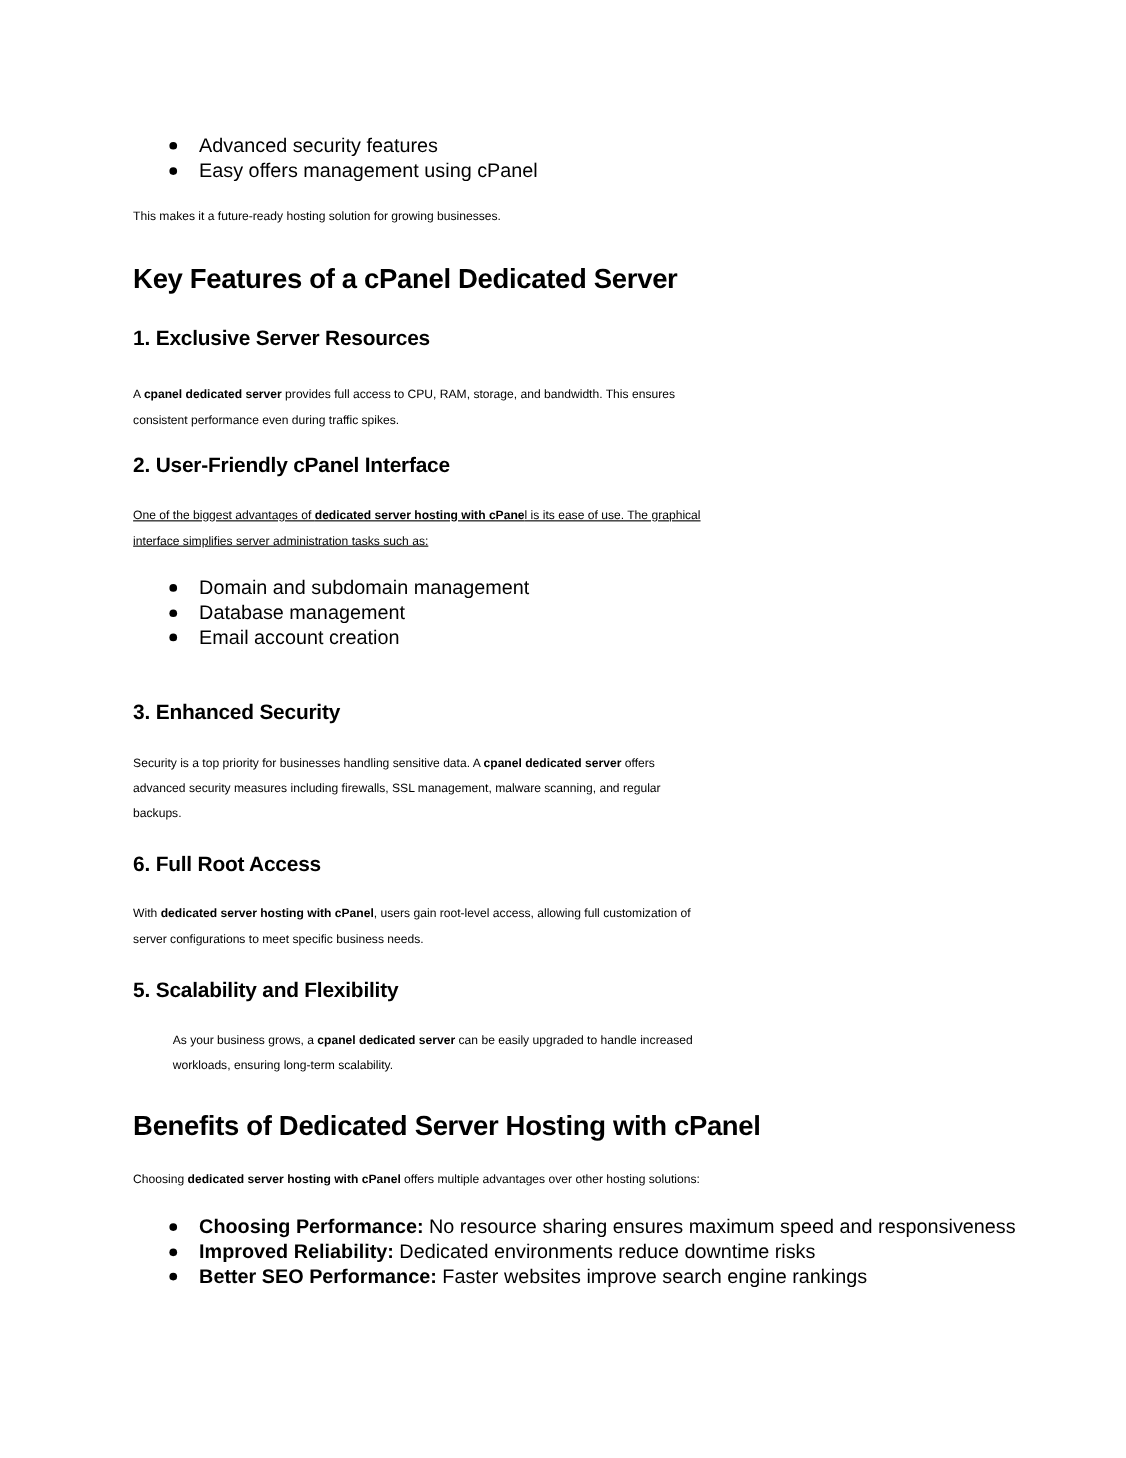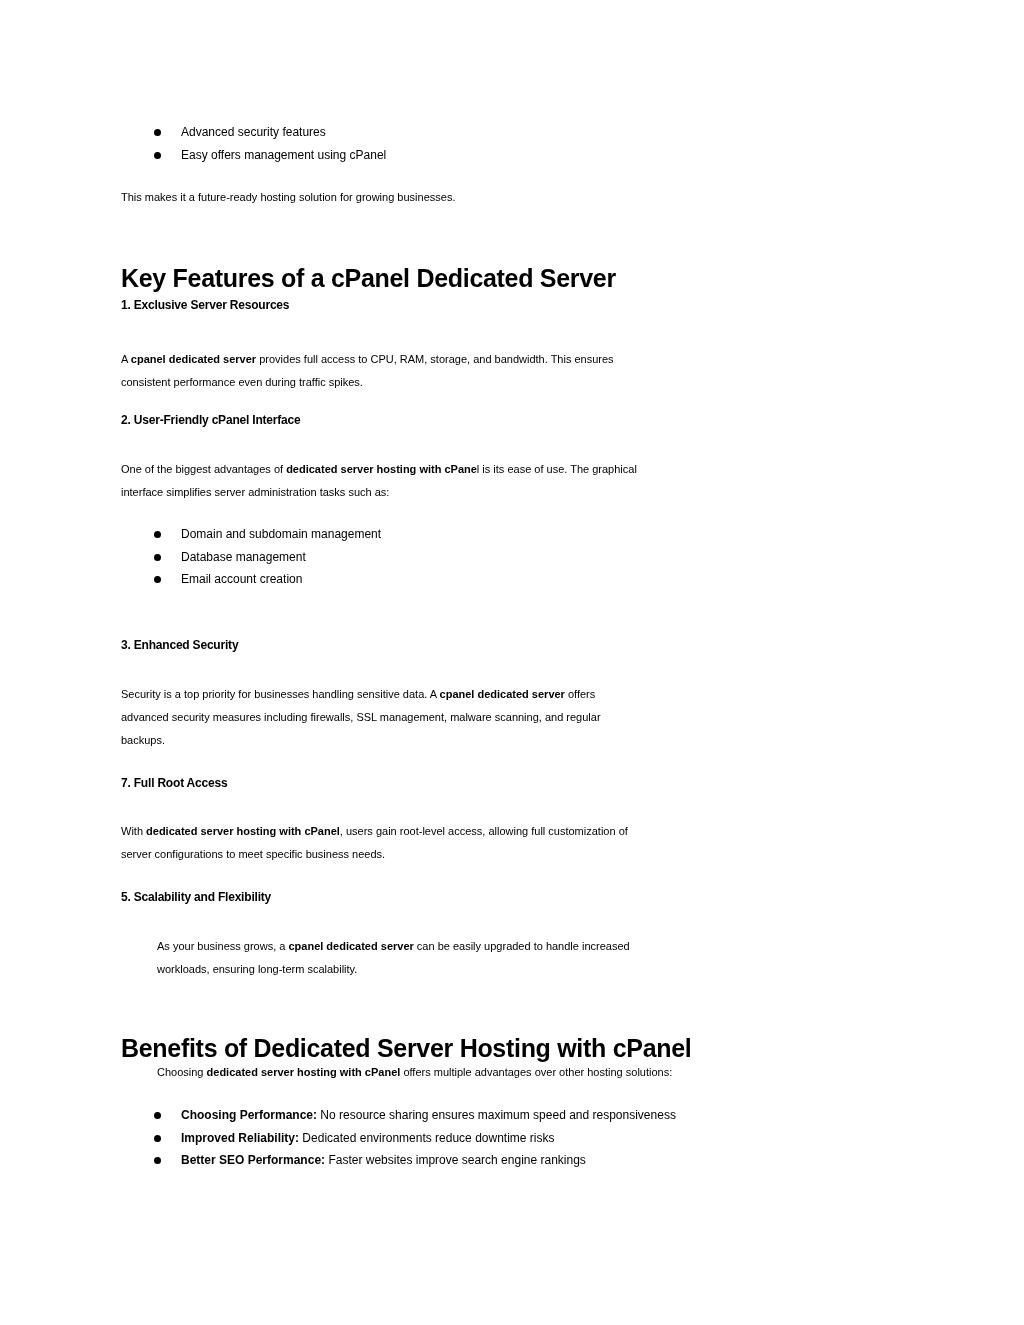--- a/index.html
+++ b/index.html
@@ -1,24 +1,24 @@
 <!DOCTYPE html>
 <html><head>
 <meta charset="utf-8">
 <style>
   html, body { margin: 0; padding: 0; background: #ffffff; }
   body { width: 1024px; height: 1325px; position: relative; overflow: hidden;
          font-family: "Liberation Sans", sans-serif; color: #000; }
   .page { position: absolute; left: 121px; top: 0; width: 790px; }
   .abs { position: absolute; left: 0; white-space: nowrap; }
   .p { font-size: 11px; line-height: 23px; }
-  .h1 { font-size: 25px; font-weight: bold; letter-spacing: -0.3px; margin-top: 24px; }
-  .h2 { font-size: 12px; font-weight: bold; letter-spacing: -0.2px; }
+  .h1 { font-size: 25px; font-weight: bold; letter-spacing: -0.3px; }
+  .h2 { font-size: 19px; font-weight: bold; letter-spacing: -0.2px; }
   .blist { position: absolute; left: 0; margin: 0; padding: 0; list-style: none; }
-  .blist li { position: relative; padding-left: 60px; font-size: 12px; line-height: 22.5px; white-space: nowrap; }
+  .blist li { position: relative; padding-left: 60px; font-size: 18px; line-height: 22.5px; white-space: nowrap; }
   .blist li .dot { position: absolute; left: 33px; top: 8px; width: 7px; height: 7px; border-radius: 50%; background: #000; }
   b { font-weight: bold; }
 </style>
 </head>
 <body>
 
 <div class="page">
 
   <ul class="blist" style="top:121px;">
     <li><span class="dot"></span><span>Advanced security features</span></li>
@@ -29,51 +29,51 @@
 
   <div class="abs h1" style="top:240px;">Key Features of a cPanel Dedicated Server</div>
 
   <div class="abs h2" style="top:298px;">1. Exclusive Server Resources</div>
   <div class="abs p" style="top:348px;">
     <span>A </span><b>cpanel dedicated server</b><span> provides full access to CPU, RAM, storage, and bandwidth. This ensures</span><br>
     <span>consistent performance even during traffic spikes.</span>
   </div>
 
   <div class="abs h2" style="top:413px;">2. User-Friendly cPanel Interface</div>
-  <div class="abs p" style="top:458px;">
+  <div class="abs p" style="top:458px;text-decoration:underline;">
     <span>One of the biggest advantages of </span><b>dedicated server hosting with cPane</b><span>l is its ease of use. The graphical</span><br>
     <span>interface simplifies server administration tasks such as:</span>
   </div>
   <ul class="blist" style="top:523px;">
     <li><span class="dot"></span><span>Domain and subdomain management</span></li>
     <li><span class="dot"></span><span>Database management</span></li>
     <li><span class="dot"></span><span>Email account creation</span></li>
   </ul>
 
   <div class="abs h2" style="top:638px;">3. Enhanced Security</div>
   <div class="abs p" style="top:683px;">
     <span>Security is a top priority for businesses handling sensitive data. A </span><b>cpanel dedicated server</b><span> offers</span><br>
     <span>advanced security measures including firewalls, SSL management, malware scanning, and regular</span><br>
     <span>backups.</span>
   </div>
 
-  <div class="abs h2" style="top:776px;">7. Full Root Access</div>
+  <div class="abs h2" style="top:776px;">6. Full Root Access</div>
   <div class="abs p" style="top:820px;">
     <span>With </span><b>dedicated server hosting with cPanel</b><span>, users gain root-level access, allowing full customization of</span><br>
     <span>server configurations to meet specific business needs.</span>
   </div>
 
   <div class="abs h2" style="top:890px;">5. Scalability and Flexibility</div>
   <div class="abs p" style="top:935px;margin-left:36px;">
     <span>As your business grows, a </span><b>cpanel dedicated server</b><span> can be easily upgraded to handle increased</span><br>
     <span>workloads, ensuring long-term scalability.</span>
   </div>
 
   <div class="abs h1" style="top:1010px;">Benefits of Dedicated Server Hosting with cPanel</div>
-  <div class="abs p" style="top:1061px;margin-left:36px;">
+  <div class="abs p" style="top:1061px;">
     <span>Choosing </span><b>dedicated server hosting with cPanel</b><span> offers multiple advantages over other hosting solutions:</span>
   </div>
   <ul class="blist" style="top:1104px;">
     <li><span class="dot"></span><b>Choosing Performance:</b><span> No resource sharing ensures maximum speed and responsiveness</span></li>
     <li><span class="dot"></span><b>Improved Reliability:</b><span> Dedicated environments reduce downtime risks</span></li>
     <li><span class="dot"></span><b>Better SEO Performance:</b><span> Faster websites improve search engine rankings</span></li>
   </ul>
 
 </div>
 

